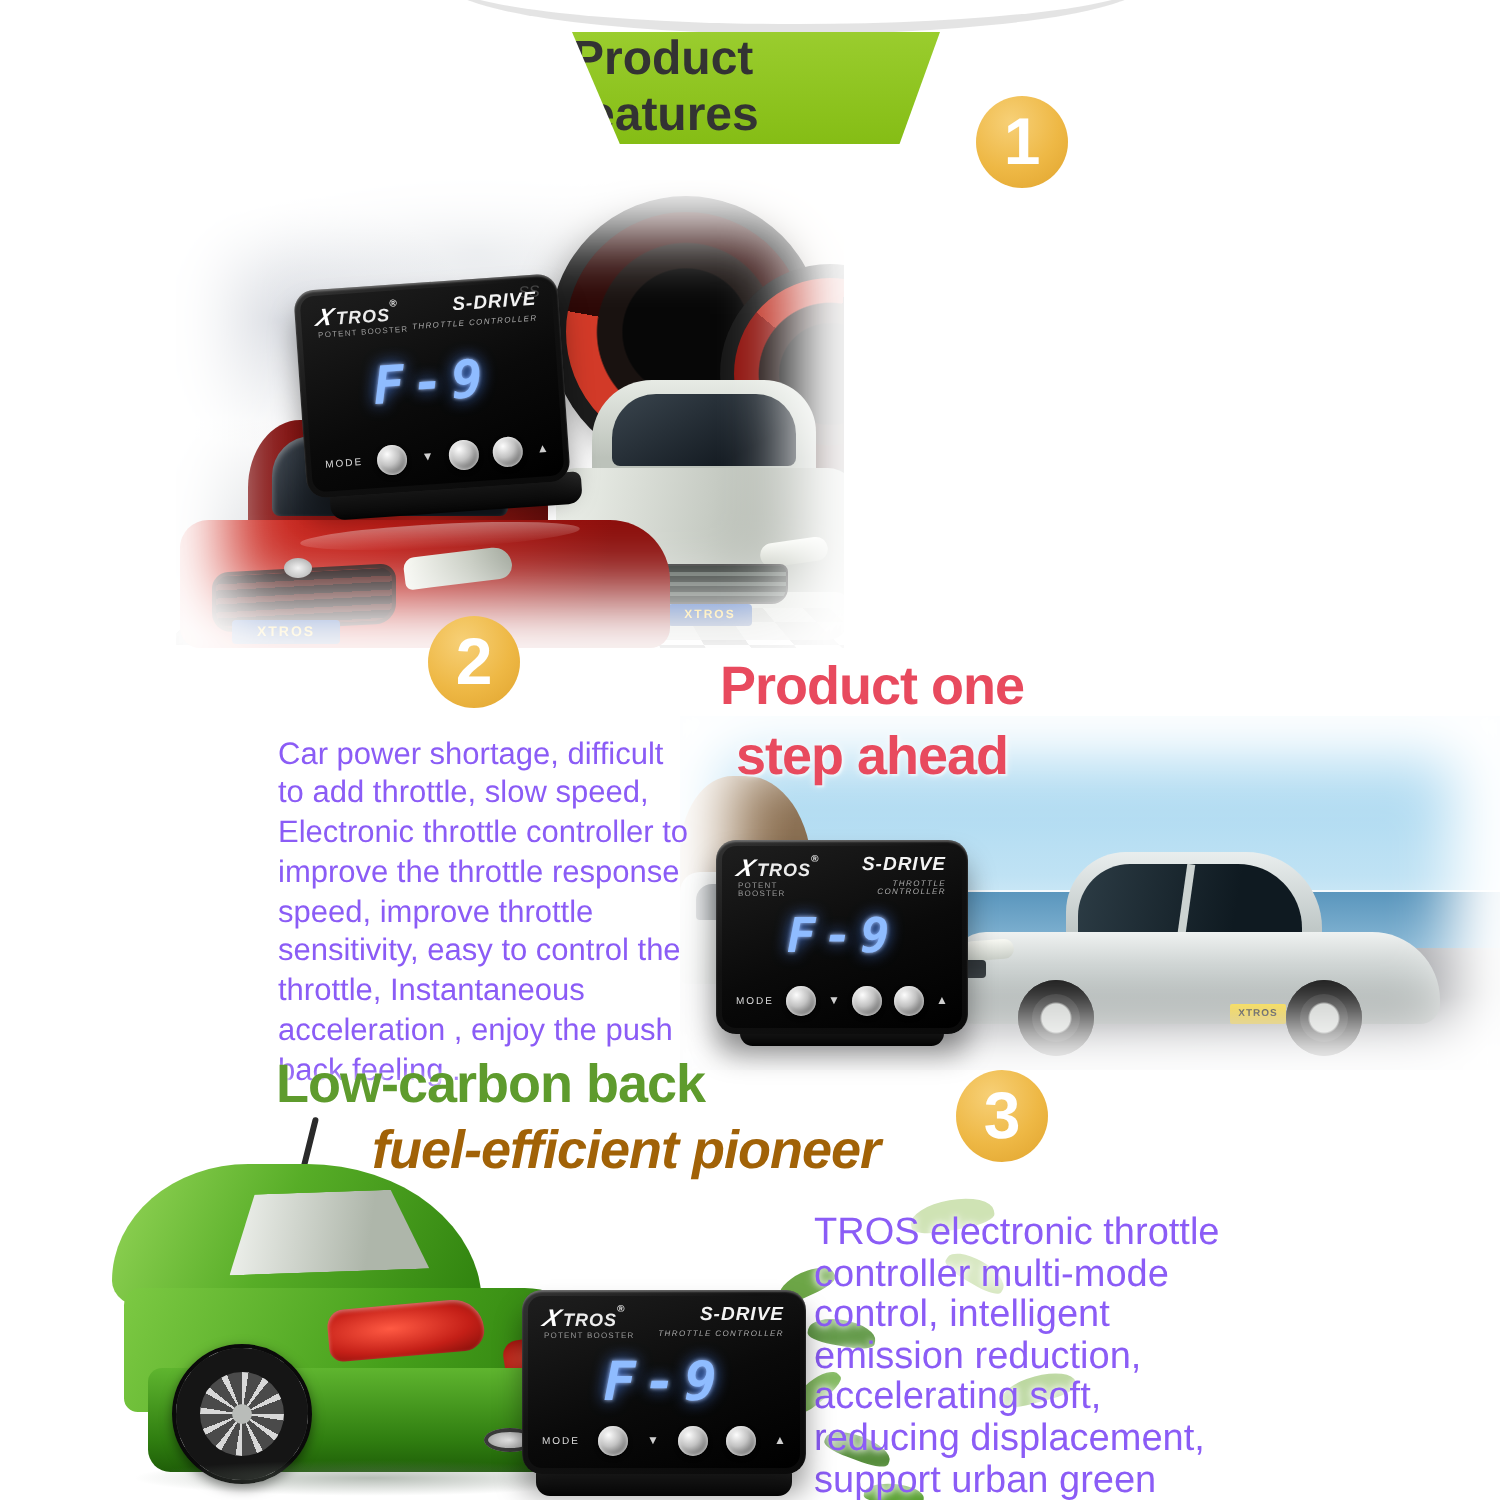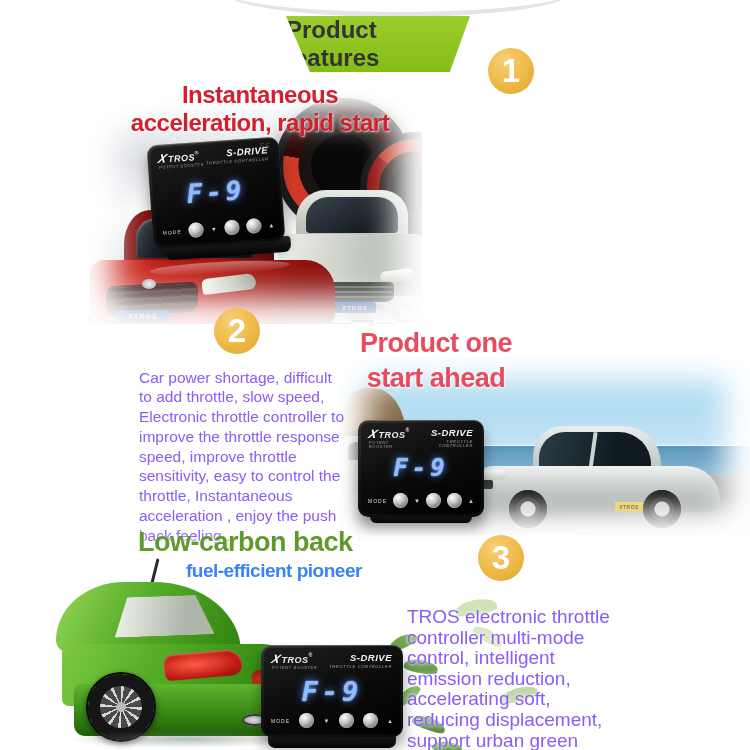--- a/index.html
+++ b/index.html
@@ -25,21 +25,21 @@
   #badge1{left:488px;top:48px;}
   #badge2{left:214px;top:308px;}
   #badge3{left:478px;top:535px;}
 
   
   .headline{position:absolute;z-index:8;font-weight:bold;line-height:1.16;
             text-shadow:0 0 4px rgba(255,255,255,.8),1px 1px 1px rgba(255,255,255,.5);}
   #title1{left:100px;top:81px;width:320px;text-align:center;color:#d2202f;font-size:24px;letter-spacing:-.5px;}
   #title2{left:350px;top:326px;width:172px;text-align:center;color:#e84a5e;font-size:27px;letter-spacing:-.5px;line-height:1.3;}
   #title3a{left:138px;top:527px;color:#5e9b2d;font-size:27px;letter-spacing:-.5px;}
-  #title3b{left:186px;top:560px;color:#3b82f6;font-size:19px;letter-spacing:-.5px;}
+  #title3b{left:186px;top:560px;color:#a16207;font-size:27px;letter-spacing:-.5px;font-style:italic;}
 
   
   .body-text{position:absolute;z-index:8;white-space:pre-line;color:#8b5cf6;
              text-shadow:0 0 3px #fff,0 0 6px #fff;}
   #body1{left:404px;top:99px;font-family:"Liberation Mono",monospace;font-size:14px;line-height:21px;color:#2e2e2e;}
   #body2{left:139px;top:352px;font-size:15.5px;line-height:19.8px;}
   #body3{left:407px;top:588px;font-size:19px;line-height:20.6px;z-index:5;}
 
   
   #photo1{position:absolute;left:88px;top:90px;width:334px;height:234px;z-index:2;overflow:hidden;}
@@ -241,43 +241,39 @@
       <div class="body"></div>
       <div class="shine"></div>
       <div class="grille"></div>
       <div class="emblem"></div>
       <div class="hl"></div>
       <div class="plate">XTROS</div>
     </div>
     <div class="fade"></div>
   </div>
 
-  <div id="title1" class="headline">
-    <div>Instantaneous</div>
-    <div>acceleration, rapid start</div>
-  </div>
   <div class="badge" id="badge1">
     <span>1</span>
   </div>
 
   <div class="badge" id="badge2">
     <span>2</span>
   </div>
   <p class="body-text" id="body2">Car power shortage, difficult
 to add throttle, slow speed,
 Electronic throttle controller to
 improve the throttle response
 speed, improve throttle
 sensitivity, easy to control the
 throttle, Instantaneous
 acceleration , enjoy the push
 back feeling .</p>
   <div id="title2" class="headline">
     <div>Product one</div>
-    <div>start ahead</div>
+    <div>step ahead</div>
   </div>
 
   <div id="photo2">
     <div id="cliff"></div>
     <div id="sea"></div>
     <div id="road"></div>
     <div id="mcar">
       <div class="glass"></div>
     </div>
     <div id="car2">

